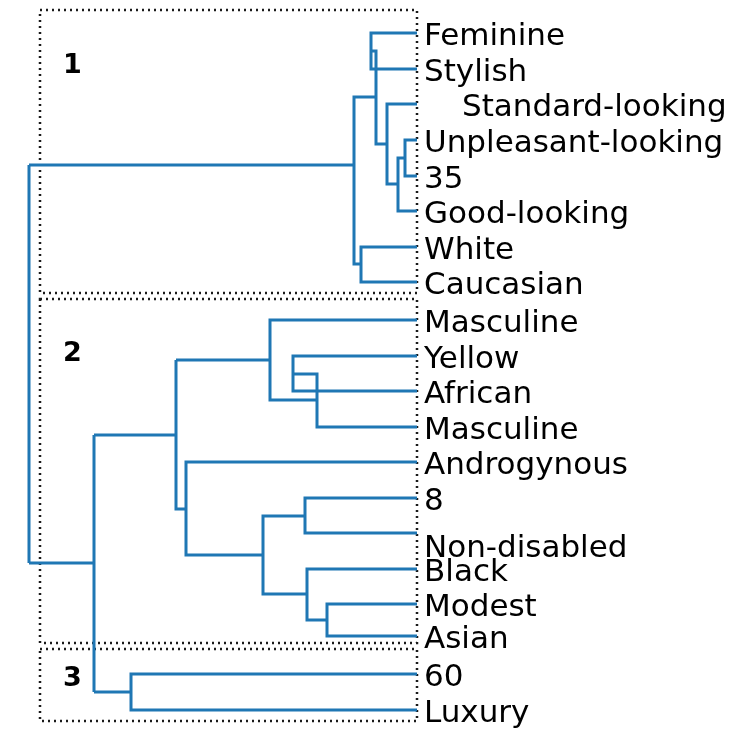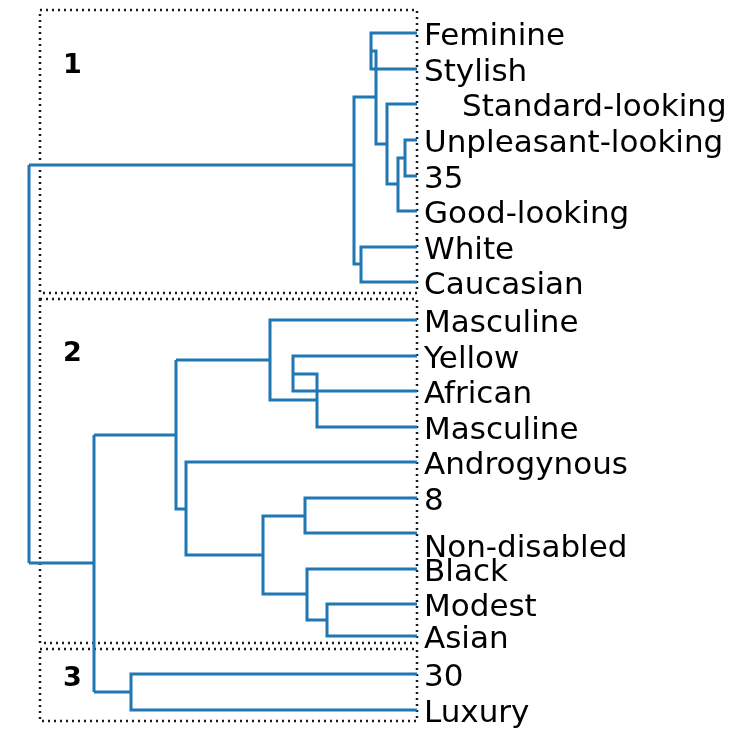--- a/index.html
+++ b/index.html
@@ -120,16 +120,16 @@
   <div class="leaf-label" style="left:424px; top:342px;">Yellow</div>
   <div class="leaf-label" style="left:424px; top:377px;">African</div>
   <div class="leaf-label" style="left:424px; top:413px;">Masculine</div>
   <div class="leaf-label" style="left:424px; top:448px;">Androgynous</div>
   <div class="leaf-label" style="left:424px; top:484px;">8</div>
   <div class="leaf-label" style="left:424px; top:519px;margin-top:12px;">Non-disabled</div>
   <div class="leaf-label" style="left:424px; top:555px;">Black</div>
   <div class="leaf-label" style="left:424px; top:590px;">Modest</div>
   <div class="leaf-label" style="left:424px; top:622px;">Asian</div>
 
-  <div class="leaf-label" style="left:424px; top:660px;">30</div>
+  <div class="leaf-label" style="left:424px; top:660px;">60</div>
   <div class="leaf-label" style="left:424px; top:696px;">Luxury</div>
 
 </div>
 
 </body></html>

